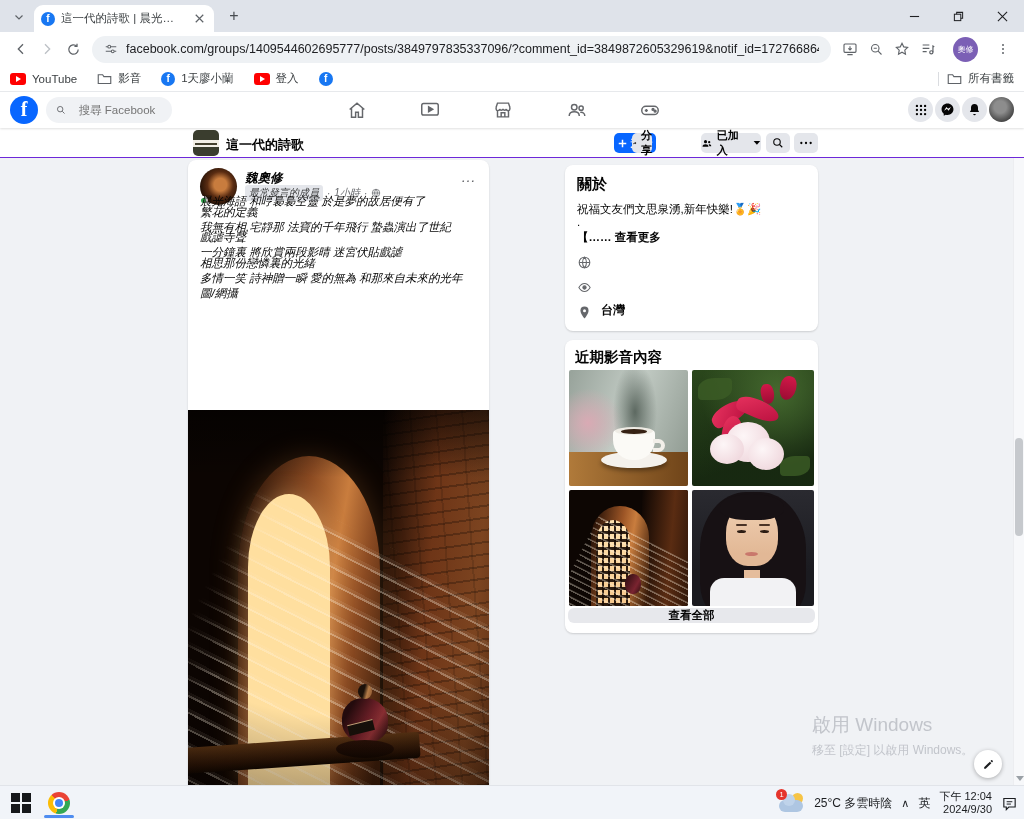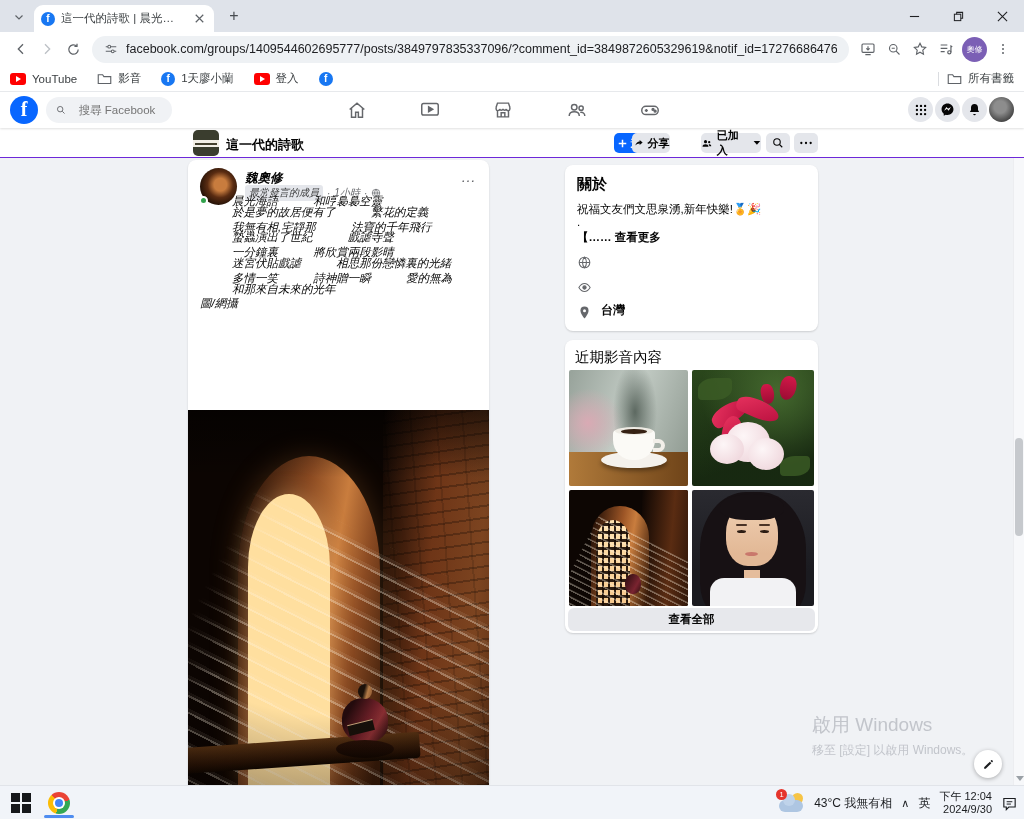--- a/index.html
+++ b/index.html
@@ -14,21 +14,21 @@
   .tab-close { width:16px; height:16px; border-radius:50%; display:flex; align-items:center; justify-content:center; color:#5f6368; }
   .newtab { width:24px; height:24px; margin:0 0 4px 8px; border-radius:50%; display:flex; align-items:center; justify-content:center; color:#474b50; font-size:16px; line-height:1; }
   .wincontrols { margin-left:auto; display:flex; height:32px; align-self:flex-start; }
   .winbtn { width:44px; height:32px; display:flex; align-items:center; justify-content:center; color:#202124; }
   .fav-fb { width:14px; height:14px; border-radius:50%; background:#1877f2; color:#fff; font-weight:bold; font-size:10px; line-height:14px; text-align:center; flex:none; }
 
   .toolbar { position:absolute; top:32px; left:0; right:0; height:34px; background:#fff; display:flex; align-items:center; padding:0 8px; }
   .tbtn { width:26px; height:26px; border-radius:50%; display:flex; align-items:center; justify-content:center; flex:none; }
   .urlbar { flex:1; height:27px; background:#eef1f4; border-radius:14px; margin:0 6px; display:flex; align-items:center; padding:0 12px; gap:8px; min-width:0; }
   .urlbar input { border:0; background:transparent; outline:none; font-size:12.5px; color:#202124; flex:1; min-width:0; font-family:inherit; }
-  .avatar-chip { width:25px; height:25px; border-radius:50%; background:#7b5fb5; color:#fff; font-size:8px; display:flex; align-items:center; justify-content:center; margin:0 3px; }
+  .avatar-chip { width:25px; height:25px; border-radius:50%; background:#7b5fb5; color:#fff; font-size:8px; display:flex; align-items:center; justify-content:center; margin:0 12px; }
 
   .bookmarks { position:absolute; top:66px; left:0; right:0; height:26px; background:#fff; border-bottom:1px solid #e7e9ec; display:flex; align-items:center; padding:0 10px; gap:20px; font-size:11.5px; color:#3c4043; }
   .bm { display:flex; align-items:center; gap:6px; }
   .yt-ic { width:16px; height:12px; background:#f00; border-radius:3px; position:relative; flex:none; }
   .yt-ic::after { content:""; position:absolute; left:6px; top:3px; border-left:5px solid #fff; border-top:3px solid transparent; border-bottom:3px solid transparent; }
   .bm-right { margin-left:auto; display:flex; align-items:center; gap:8px; }
   .bm-sep { width:1px; height:14px; background:#dadce0; }
 
   
   .page { position:absolute; top:92px; left:0; right:0; bottom:34px; background:#f0f2f5; overflow:hidden; }
@@ -54,21 +54,21 @@
   
   .postcard { left:188px; top:68px; width:301px; height:625px; border-radius:8px 8px 0 0; overflow:hidden;font-style:italic; }
   .p-avatar { position:absolute; left:12px; top:8px; width:37px; height:37px; border-radius:50%; background:radial-gradient(circle at 55% 45%, #c87c3e 0 22%, #5a2c12 45%, #140a04 80%); }
   .p-avatar .dot { position:absolute; left:-1px; bottom:0; width:9px; height:9px; border-radius:50%; background:#31a24c; border:2px solid #fff; }
   .p-name { position:absolute; left:57px; top:10px; font-size:12.5px; font-weight:bold; color:#050505; }
   .p-meta { position:absolute; left:57px; top:25px; display:flex; align-items:center; gap:4px; font-size:10px; color:#65676b; }
   .p-badge { background:#e4e6eb; border-radius:3px; padding:1px 4px; color:#3a3b3c; }
   .p-dots { position:absolute; right:12px; top:8px; font-size:15px; color:#65676b; letter-spacing:1px; }
   .p-text { position:absolute; left:12px; top:36px; right:8px; font-size:11.5px; line-height:10.8px; color:#050505; }
   .p-text p { margin:0 0 4px; }
-  .p-text .ln { height:10.8px; overflow:hidden; white-space:nowrap;margin-left:32px; }
+  .p-text .ln { height:10.8px; overflow:hidden; white-space:nowrap; }
 
   
   .photo { position:absolute; left:0; top:250px; width:363px; height:375px; background:#0c0502; overflow:hidden; }
   .wall { position:absolute; left:195px; top:0; width:168px; height:375px;
     background:linear-gradient(95deg, rgba(60,28,10,0) 0%, #6e3517 30%, #7c4420 55%, #401f0b 90%);
   }
   .wall .bricks { position:absolute; inset:0; background:
     repeating-linear-gradient(172deg, rgba(0,0,0,.30) 0 2px, transparent 2px 12px),
     repeating-linear-gradient(86deg, rgba(0,0,0,.15) 0 2px, transparent 2px 26px);
     opacity:.8; }
@@ -111,24 +111,24 @@
   .ab-desc { margin-top:8px; font-size:11.5px; line-height:14px; color:#050505; }
   .ab-dot { font-size:11.5px; line-height:12px; color:#050505; }
   .ab-more { margin-top:2px; font-size:11.5px; font-weight:bold; color:#050505; }
   .ab-item { display:flex; gap:8px; margin-top:9px; }
   .ab-ic { width:16px; flex:none; color:#65676b; padding-top:1px; }
   .ab-t { font-size:12px; font-weight:bold; color:#050505; line-height:13px; }
   .ab-s { font-size:10.5px; color:#65676b; line-height:12px; margin-top:2px; }
 
   
   .mediacard { left:565px; top:248px; width:253px; height:293px; }
-  .md-title { position:absolute; left:10px; top:8px; font-size:14.5px; font-weight:normal; color:#050505; }
+  .md-title { position:absolute; left:10px; top:8px; font-size:14.5px; font-weight:bold; color:#050505; }
   .md-grid { position:absolute; left:4px; top:30px; width:245px; display:grid; grid-template-columns:119px 122px; grid-auto-rows:116px; gap:4px; }
   .thumb { position:relative; overflow:hidden; border-radius:2px; background:#222; }
-  .md-seeall { position:absolute; left:3px; right:3px; top:268px; height:23px; background:#e7e8ec; border-radius:6px;
+  .md-seeall { position:absolute; left:3px; right:3px; top:268px; height:15px; background:#e7e8ec; border-radius:6px;
     display:flex; align-items:center; justify-content:center; font-size:11.5px; font-weight:bold; color:#050505; }
 
   
   .t-coffee { background:linear-gradient(110deg,#97a29a 0%,#c3ccc5 45%,#8a958c 100%); }
   .t-coffee .blush { position:absolute; left:-16px; top:18px; width:70px; height:70px; border-radius:50%;
     background:radial-gradient(circle,#d9aab4 0%,rgba(217,170,180,0) 70%); }
   .t-coffee .smudge { position:absolute; left:44px; top:-8px; width:44px; height:100px; border-radius:50%;
     background:radial-gradient(closest-side,#5d6961 0%,rgba(93,105,97,0) 100%); }
   .t-coffee .table { position:absolute; left:0; right:0; bottom:0; height:34px; background:linear-gradient(90deg,#b07a3a,#6f4419); }
   .t-coffee .saucer { position:absolute; left:32px; bottom:18px; width:66px; height:16px; border-radius:50%; background:#f4f1ec; box-shadow:0 3px 4px rgba(0,0,0,.35); }
@@ -409,21 +409,21 @@
     <span class="gavatar">
         <span class="band"></span>
       </span>
     <span class="gname">這一代的詩歌</span>
     <span class="gbtn blue" style="left:614px;width:42px">
       <svg width="9" height="9" viewBox="0 0 12 12" stroke="#fff" stroke-width="2">
           <path d="M6 1v10M1 6h10"></path>
         </svg>
       <span>邀請</span>
     </span>
-    <span class="gbtn" style="left:632px;width:38px">
+    <span class="gbtn" style="left:632px;width:20px">
       <svg width="11" height="11" viewBox="0 0 24 24" fill="#050505">
           <path d="M5 16.5c1.2-5 4.8-8.7 9.5-8.9V4.3L21 9.7l-6.5 5.4v-3.3c-4 0-7.2 1.5-9.5 4.7z"></path>
         </svg>
       <span>分享</span>
     </span>
     <span class="gbtn" style="left:701px;width:60px">
       <svg width="12" height="11" viewBox="0 0 24 24" fill="#050505">
           <circle cx="9" cy="8" r="3.4"></circle>
           <circle cx="17" cy="9" r="2.5"></circle>
           <path d="M2.5 19c0-3.6 2.9-5.3 6.5-5.3s6.5 1.7 6.5 5.3zM16 13.9c3-.3 5.5 1 5.5 4.1h-4"></path>
@@ -620,22 +620,22 @@
       <span class="chrome-ic"></span>
     </span>
   <span class="task-underline"></span>
   <div class="tray">
     <span class="cloudwrap">
       <span class="sunbit"></span>
       <span class="cloud"></span>
       <span class="traybadge">1</span>
     </span>
     <span class="tray-text">
-      <span>43°C</span>
-      <span>我無有相</span>
+      <span>25°C</span>
+      <span>多雲時陰</span>
     </span>
     <span class="tray-text" style="font-size:11px">∧</span>
     <span class="tray-text">英</span>
     <span class="clock">
       <div>下午 12:04</div>
       <div>2024/9/30</div>
     </span>
     <span>
       <svg width="17" height="17" viewBox="0 0 24 24" fill="none" stroke="#1b1d20" stroke-width="1.6">
           <path d="M4 5h16v12h-9l-3.5 3.5V17H4z"></path>

